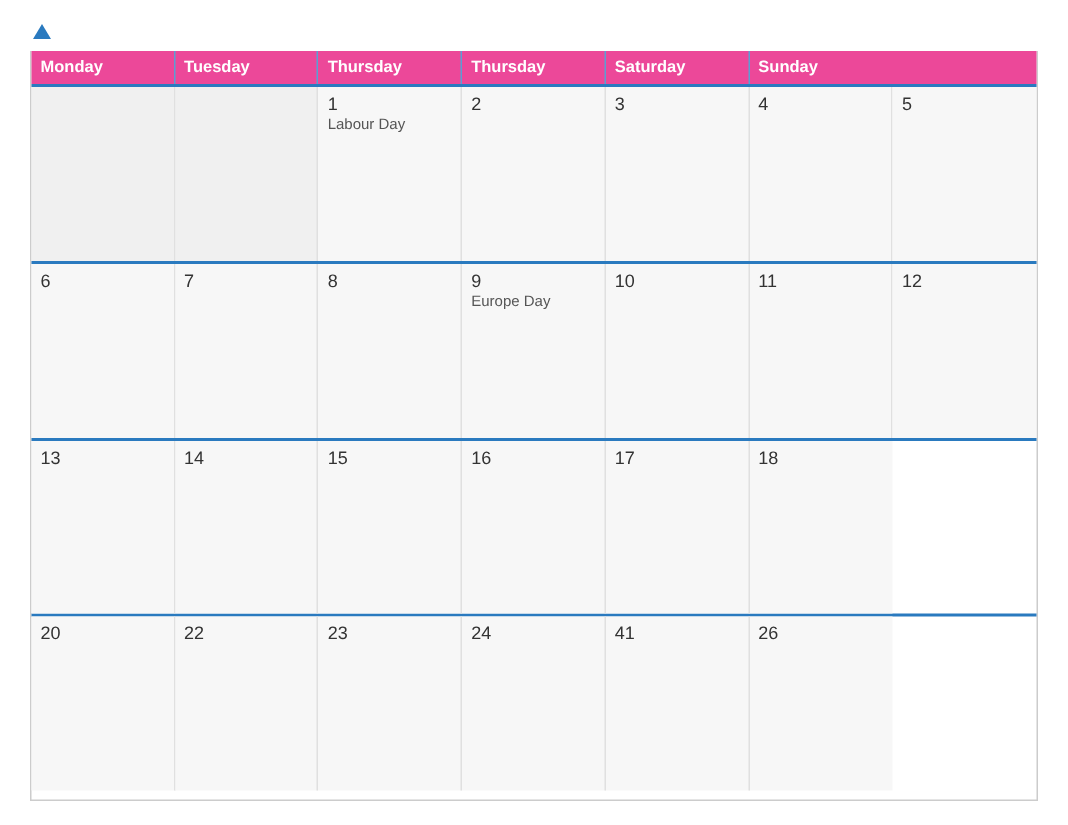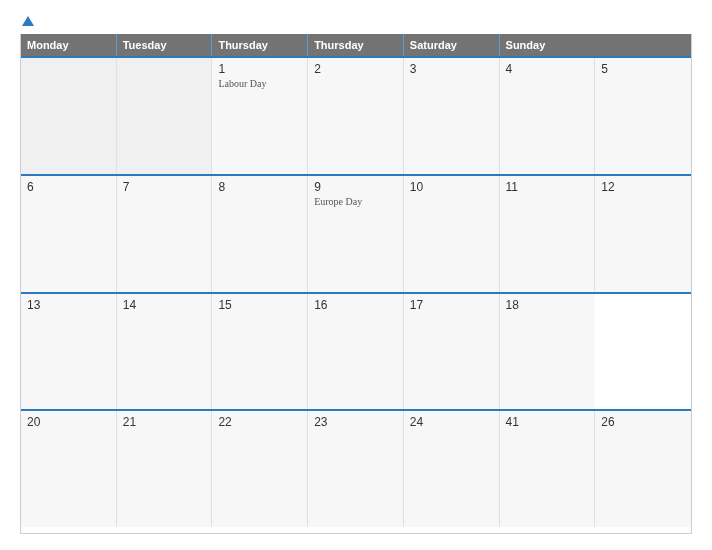--- a/index.html
+++ b/index.html
@@ -67,21 +67,21 @@
       text-align: right;
     }
     .calendar {
       flex: 1;
       border: 1px solid #ccc;
       border-top: none;
     }
     .cal-header-row {
       display: grid;
       grid-template-columns: repeat(7, 1fr);
-      background: #737373;
+      background: #ec4899;
     }
     .cal-header-cell {
       color: #fff;
       font-size: 11px;
       font-weight: bold;
       padding: 5px 6px;
       border-right: 1px solid #5a9fd4;
       text-align: left;
     }
     .cal-header-cell:last-child {
@@ -117,21 +117,20 @@
       color: #333;
       font-weight: normal;
       display: block;
       margin-bottom: 2px;
     }
     .cell-event {
       font-size: 10px;
       color: #555;
       display: block;
       margin-top: 2px;
-      font-family: Liberation Serif, serif;
     }
   </style>
 </head>
 <body>
 
 <div class="page">
   <div class="header">
     <div class="logo">
       <div class="logo-row">
         <span class="logo-general"></span>
@@ -215,23 +214,20 @@
           </div>
           <div class="cal-cell">
             <span class="cell-date">18</span>
           </div>
         </div>
         <div class="cal-week">
           <div class="cal-cell">
             <span class="cell-date">20</span>
           </div>
           <div class="cal-cell">
-            <span class="cell-date">21</span>
-          </div>
-          <div class="cal-cell">
             <span class="cell-date">22</span>
           </div>
           <div class="cal-cell">
             <span class="cell-date">23</span>
           </div>
           <div class="cal-cell">
             <span class="cell-date">24</span>
           </div>
           <div class="cal-cell">
             <span class="cell-date">41</span>

